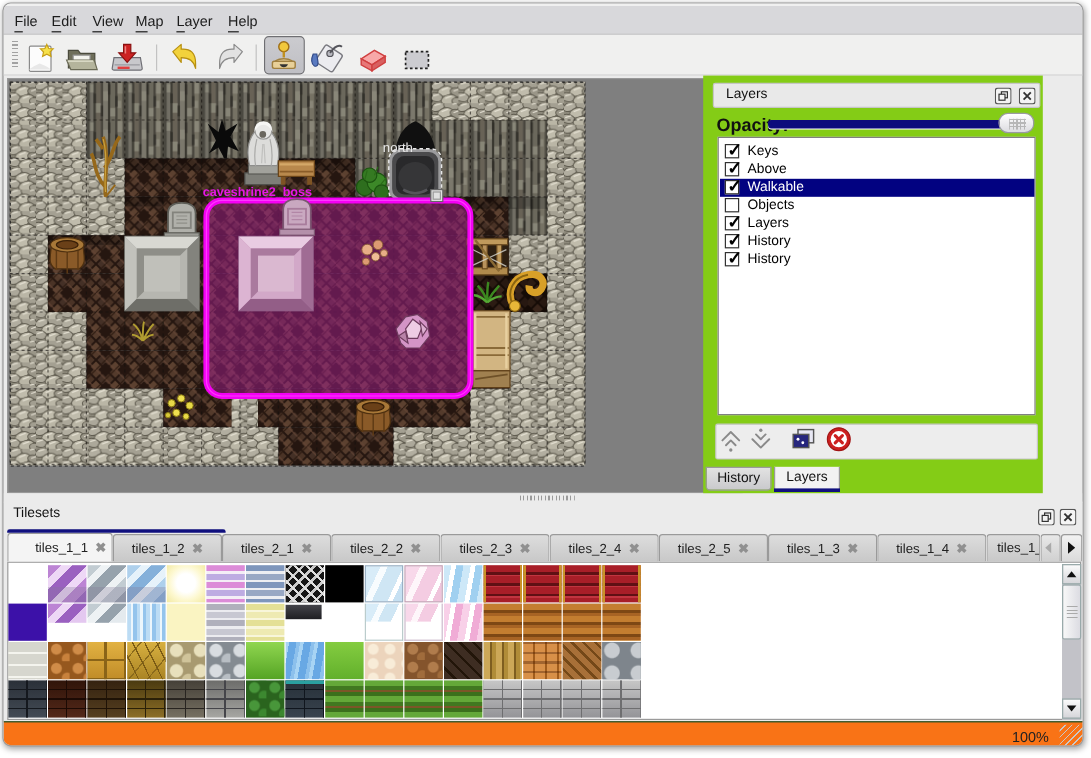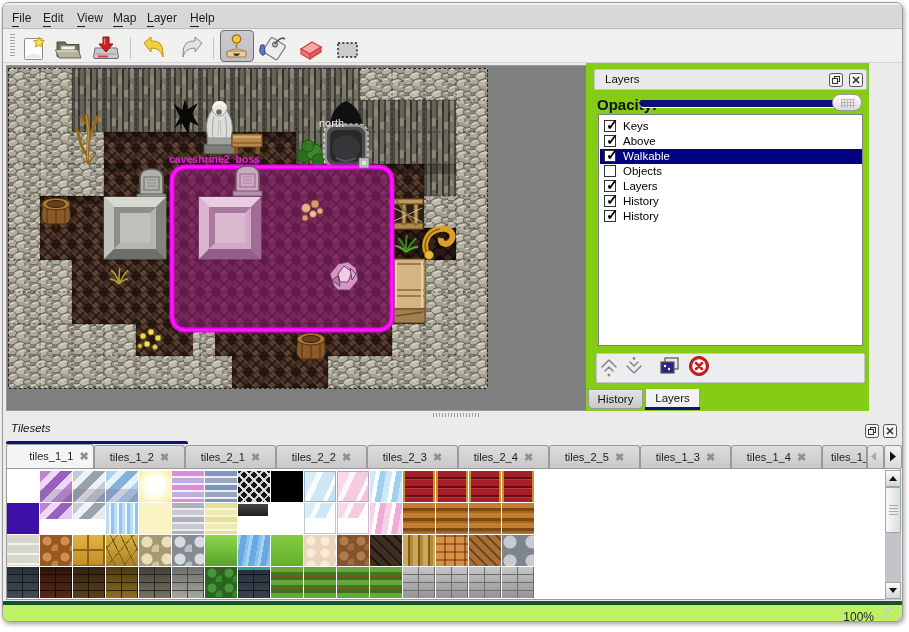--- a/index.html
+++ b/index.html
@@ -33,33 +33,33 @@
 .lrow .cb { position:absolute; left:4px; top:1px; width:12px; height:12px; background:#fff; border:1px solid #333; }
 .lrow .lbl { position:absolute; left:23px; top:1px; font-size:11.5px; color:#000; }
 .chk { position:absolute; left:1px; top:-5px; font-size:15px; font-weight:bold; color:#000; font-family:"Liberation Serif",serif; }
 #lbtns { position:absolute; left:10px; top:290px; width:269px; height:30px; background:#ededed; border:1px solid #c6c6c6; border-radius:2px; }
 .ltab { position:absolute; font-size:11.5px; text-align:center; color:#111; }
 #tabHistory { left:2px; top:326px; width:55px; height:20px; background:linear-gradient(#e2e2e2,#c9c9cc); border:1px solid #9a9a9a; border-radius:0 0 4px 4px; padding-top:3px; }
 #tabLayers { left:59px; top:326px; width:55px; height:20px; background:#f2f2f2; border:1px solid #9a9a9a; border-top:none; padding-top:3px; }
 #tabLayersBar { position:absolute; left:59px; top:344px; width:55px; height:3px; background:#10107e; }
 
 #tsdock { position:absolute; left:0; top:415px; width:901px; height:185px; background:#ebebeb; }
-#tstitle { position:absolute; left:8px; top:4px; font-size:11.5px; color:#111;font-style:italic; }
+#tstitle { position:absolute; left:8px; top:4px; font-size:11.5px; color:#111; }
 #tsnavy { position:absolute; left:3px; top:23px; width:182px; height:3px; background:#10107e; border-radius:2px 2px 0 0; }
 .tstab { position:absolute; top:27px; height:23px; border:1px solid #9a9a9a; border-bottom:none; border-radius:3px 3px 0 0; background:linear-gradient(#dddddd,#c8c8c8); font-size:11px; color:#222; text-align:center; padding-top:5px; }
 .tstab .x { color:#909090; font-weight:bold; font-size:11px; }
 .tsact { background:#f4f4f4 !important; height:24px !important; top:26px !important; z-index:3;padding-left:18px; }
 #tilearea { position:absolute; left:3px; top:50px; width:895px; height:132px; background:#fff; border:1px solid #9a9a9a; }
 .tile { position:absolute; width:32px; height:31px; }
 #vsb { position:absolute; left:878px; top:1px; width:16px; height:130px; background:#c2c2c8; }
 .sbtn { position:absolute; left:0; width:16px; height:17px; background:linear-gradient(#fbfbfb,#d6d6da); border:1px solid #9aa; text-align:center; }
 #vthumb { position:absolute; left:0; top:17px; width:16px; height:46px; background:linear-gradient(90deg,#f8f8f8,#dcdce2); border:1px solid #9aa; border-radius:2px; }
 #vthumb i { position:absolute; left:3px; top:17px; width:9px; height:10px; background:repeating-linear-gradient(to bottom,#aaa 0 1px,transparent 1px 3px); }
 
-#statusbar { position:absolute; left:0; top:598px; width:901px; height:22px; background:#bef264; border-top:4px solid #14532d; }
+#statusbar { position:absolute; left:0; top:598px; width:901px; height:22px; background:#f97316; border-top:1px solid #14532d; }
 #statusbar .pct { position:absolute; right:30px; top:5px; font-size:12px; color:#222; }
 #sgrip { position:absolute; right:1px; top:2px; width:20px; height:19px; background:repeating-linear-gradient(135deg,transparent 0 3px,#c8c8c8 3px 4px); }
 </style>
 </head>
 <body>
 <div id="win">
   <div id="menubar">
     <span class="mi" style="left:9px"><span class="u">F</span>ile</span>
     <span class="mi" style="left:40px"><span class="u">E</span>dit</span>
     <span class="mi" style="left:74px"><span class="u">V</span>iew</span>

